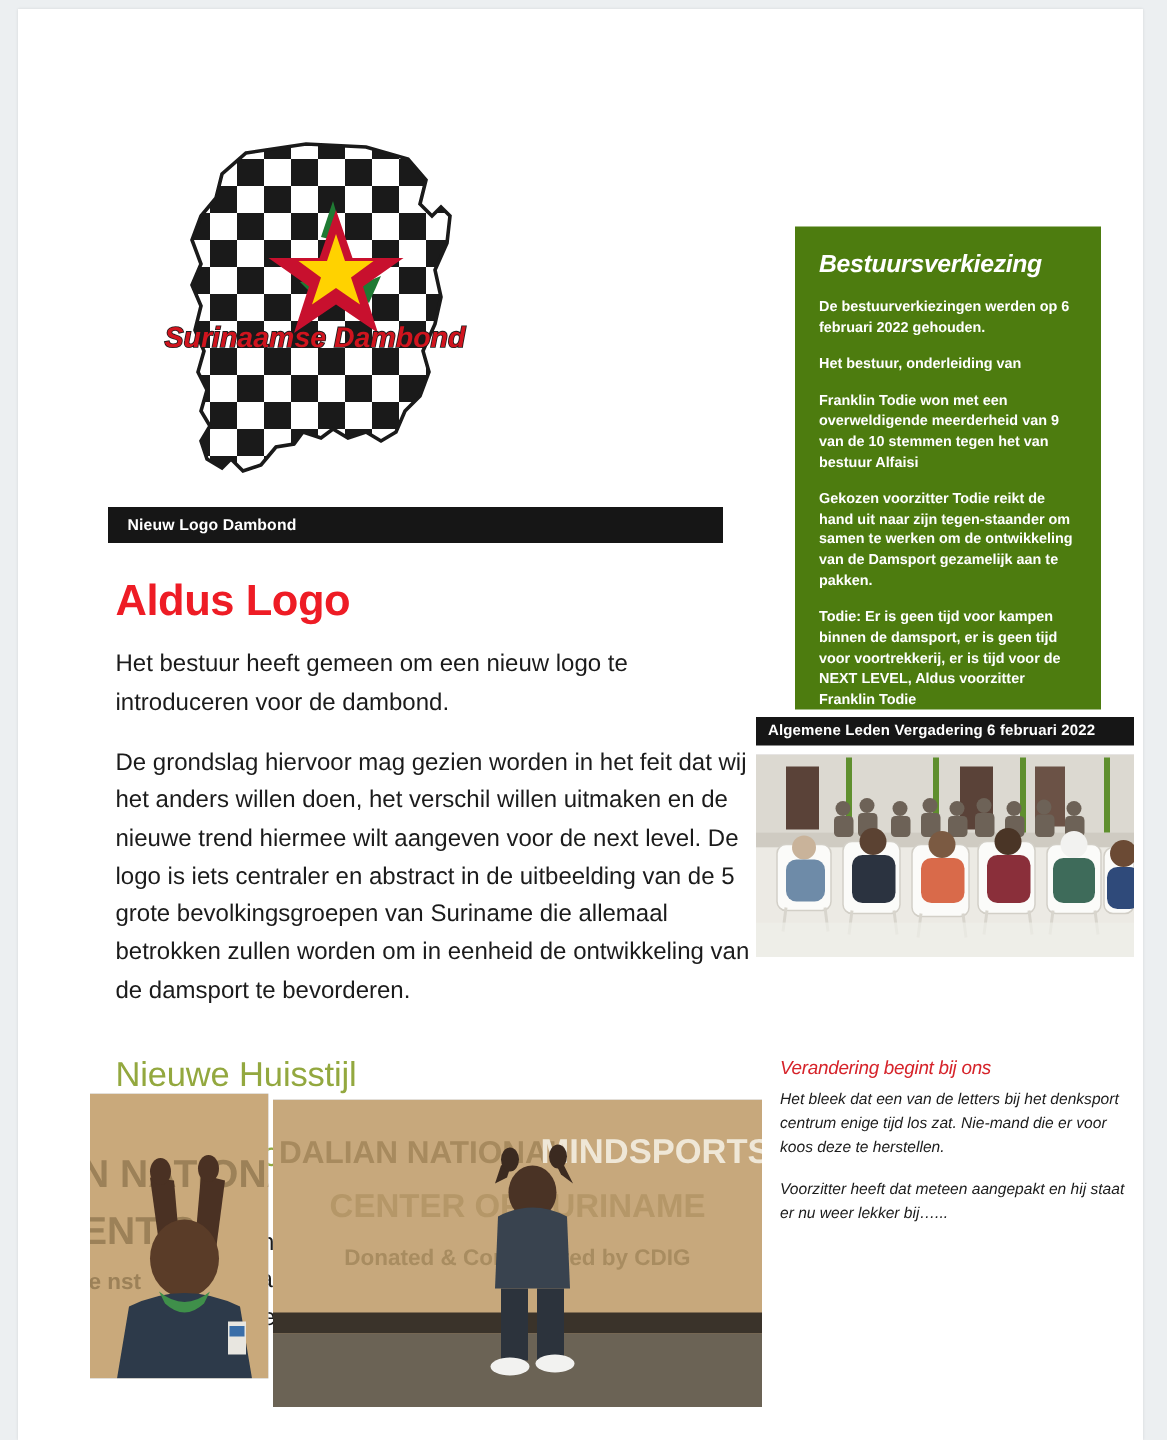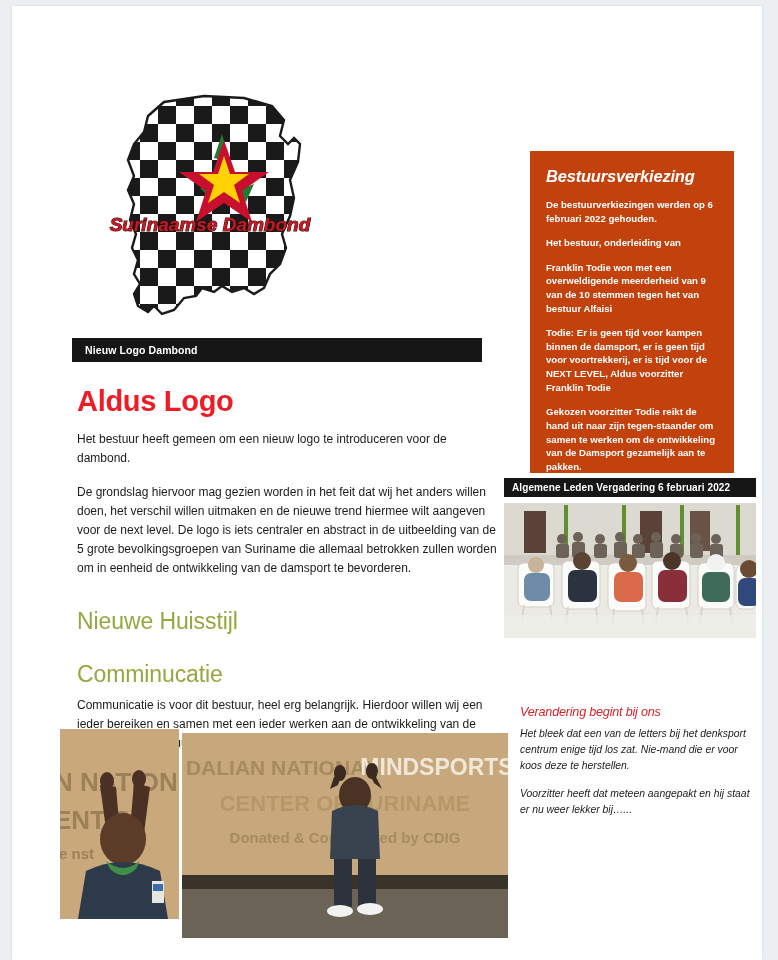--- a/index.html
+++ b/index.html
@@ -78,35 +78,35 @@
     margin: 0 0 8px 0;
     color: #93a83f;
     font-size: 23px;
     font-weight: normal;
     letter-spacing: -0.1px;
     line-height: 1.1;
   }
   p.body {
     margin: 0 0 15px 0;
     color: #1b1b1b;
-    font-size: 12px;
+    font-size: 16px;
     line-height: 1.58;
   }
   p.body:last-child { margin-bottom: 0; }
   .sec-gap-1 { height: 16px; }
   .sec-gap-2 { height: 20px; }
 
   
   #green-panel {
     position: absolute;
     left: 518px;
     top: 145px;
     width: 204px;
     height: 322px;
-    background: #c2410c;
+    background: #4d7c0f;
     box-sizing: border-box;
     padding: 16px 14px 10px 16px;
   }
   #green-panel h3 {
     margin: 0 0 12px 0;
     color: #ffffff;
     font-size: 16.5px;
     font-style: italic;
     font-weight: bold;
     letter-spacing: -0.2px;
@@ -221,22 +221,22 @@
 
       <h2 class="title-olive">Comminucatie</h2>
       <p class="body">Communicatie is voor dit bestuur, heel erg belangrijk. Hierdoor willen wij een ieder bereiken en samen met een ieder werken aan de ontwikkeling van de damsport. Dit bestuur wilt niemand uitsluiten!!.</p>
     </div>
 
     <div id="green-panel">
       <h3>Bestuursverkiezing</h3>
       <p>De bestuurverkiezingen werden op 6 februari 2022 gehouden.</p>
       <p>Het bestuur, onderleiding van</p>
       <p>Franklin Todie won met een overweldigende meerderheid van 9 van de 10 stemmen tegen het  van bestuur Alfaisi</p>
+      <p>Gekozen voorzitter Todie reikt de hand uit naar zijn tegen-staander om samen te werken om de ontwikkeling van de Damsport gezamelijk aan te pakken.</p>
       <p>Todie: Er is geen tijd voor kampen binnen de damsport, er is geen tijd voor voortrekkerij, er is tijd voor de NEXT LEVEL, Aldus voorzitter Franklin Todie</p>
-      <p>Gekozen voorzitter Todie reikt de hand uit naar zijn tegen-staander om samen te werken om de ontwikkeling van de Damsport gezamelijk aan te pakken.</p>
     </div>
 
     <div class="caption-bar" id="caption-alv">
       <span>Algemene Leden Vergadering 6 februari 2022</span>
     </div>
 
     <div class="photo" id="photo-meeting">
       <svg viewBox="0 0 252 135" preserveAspectRatio="none">
         <rect width="252" height="135" fill="#e2e0da"></rect>
         <rect y="0" width="252" height="52" fill="#dcd9d1"></rect>

